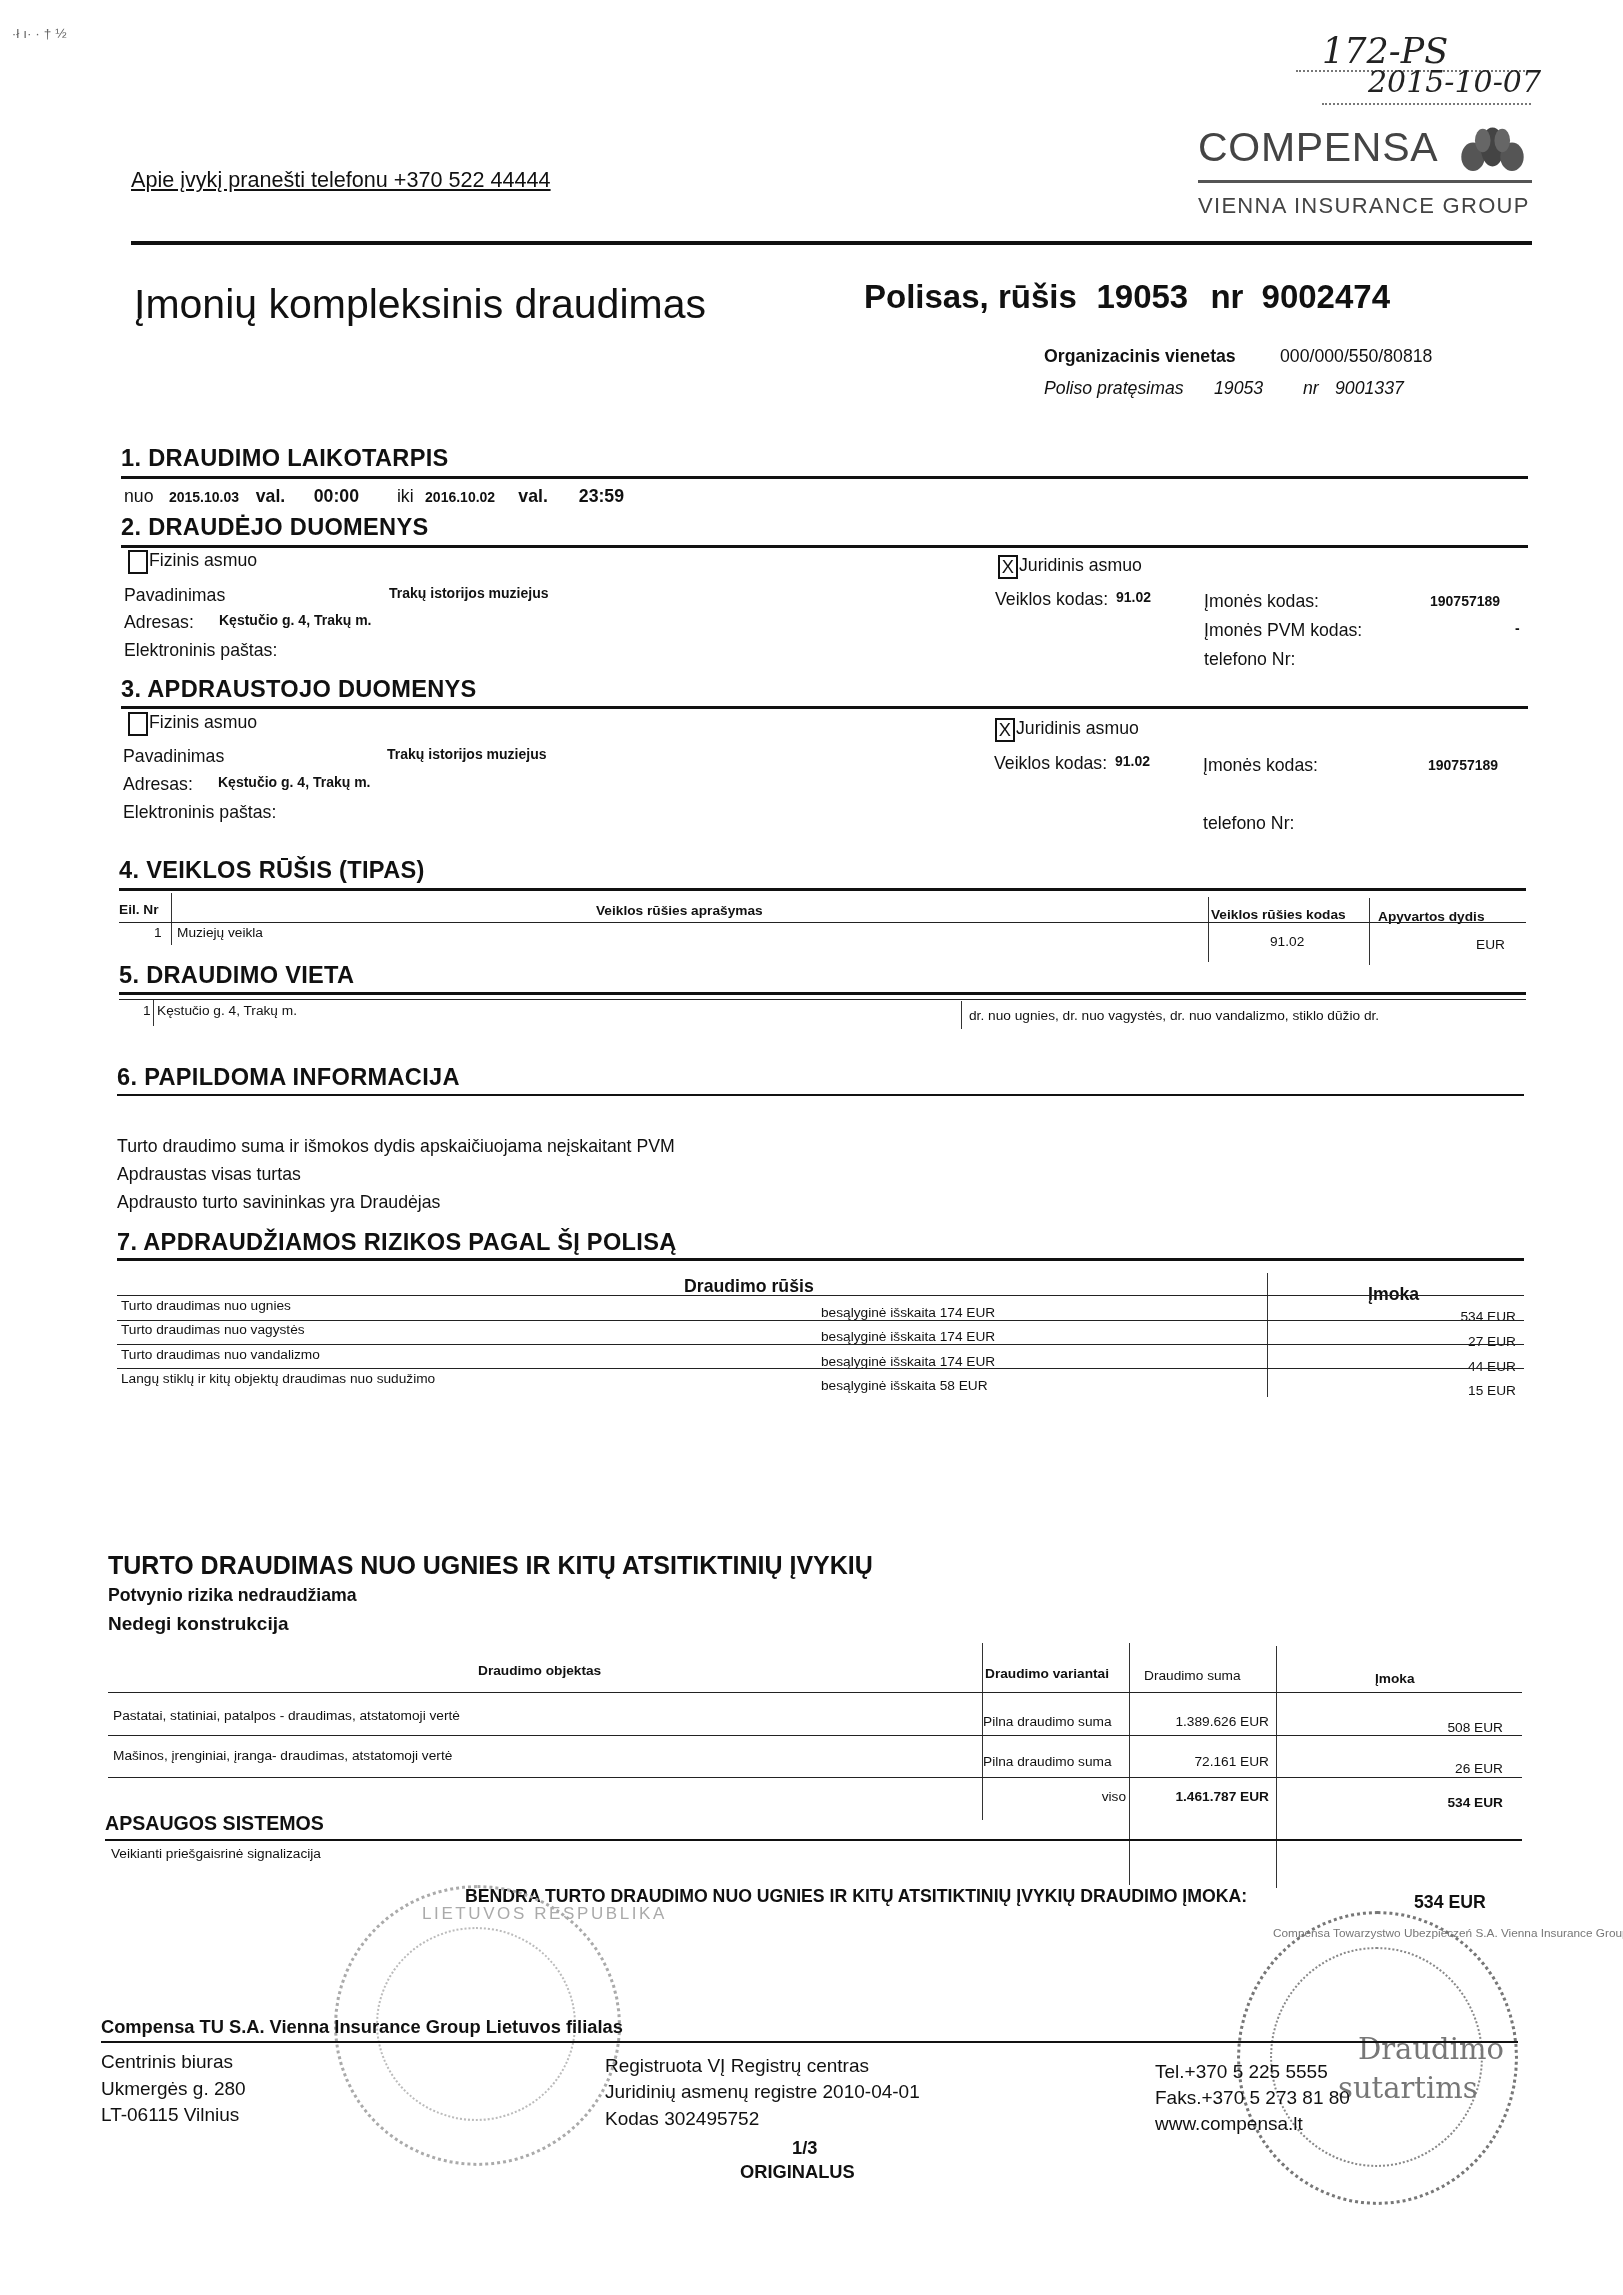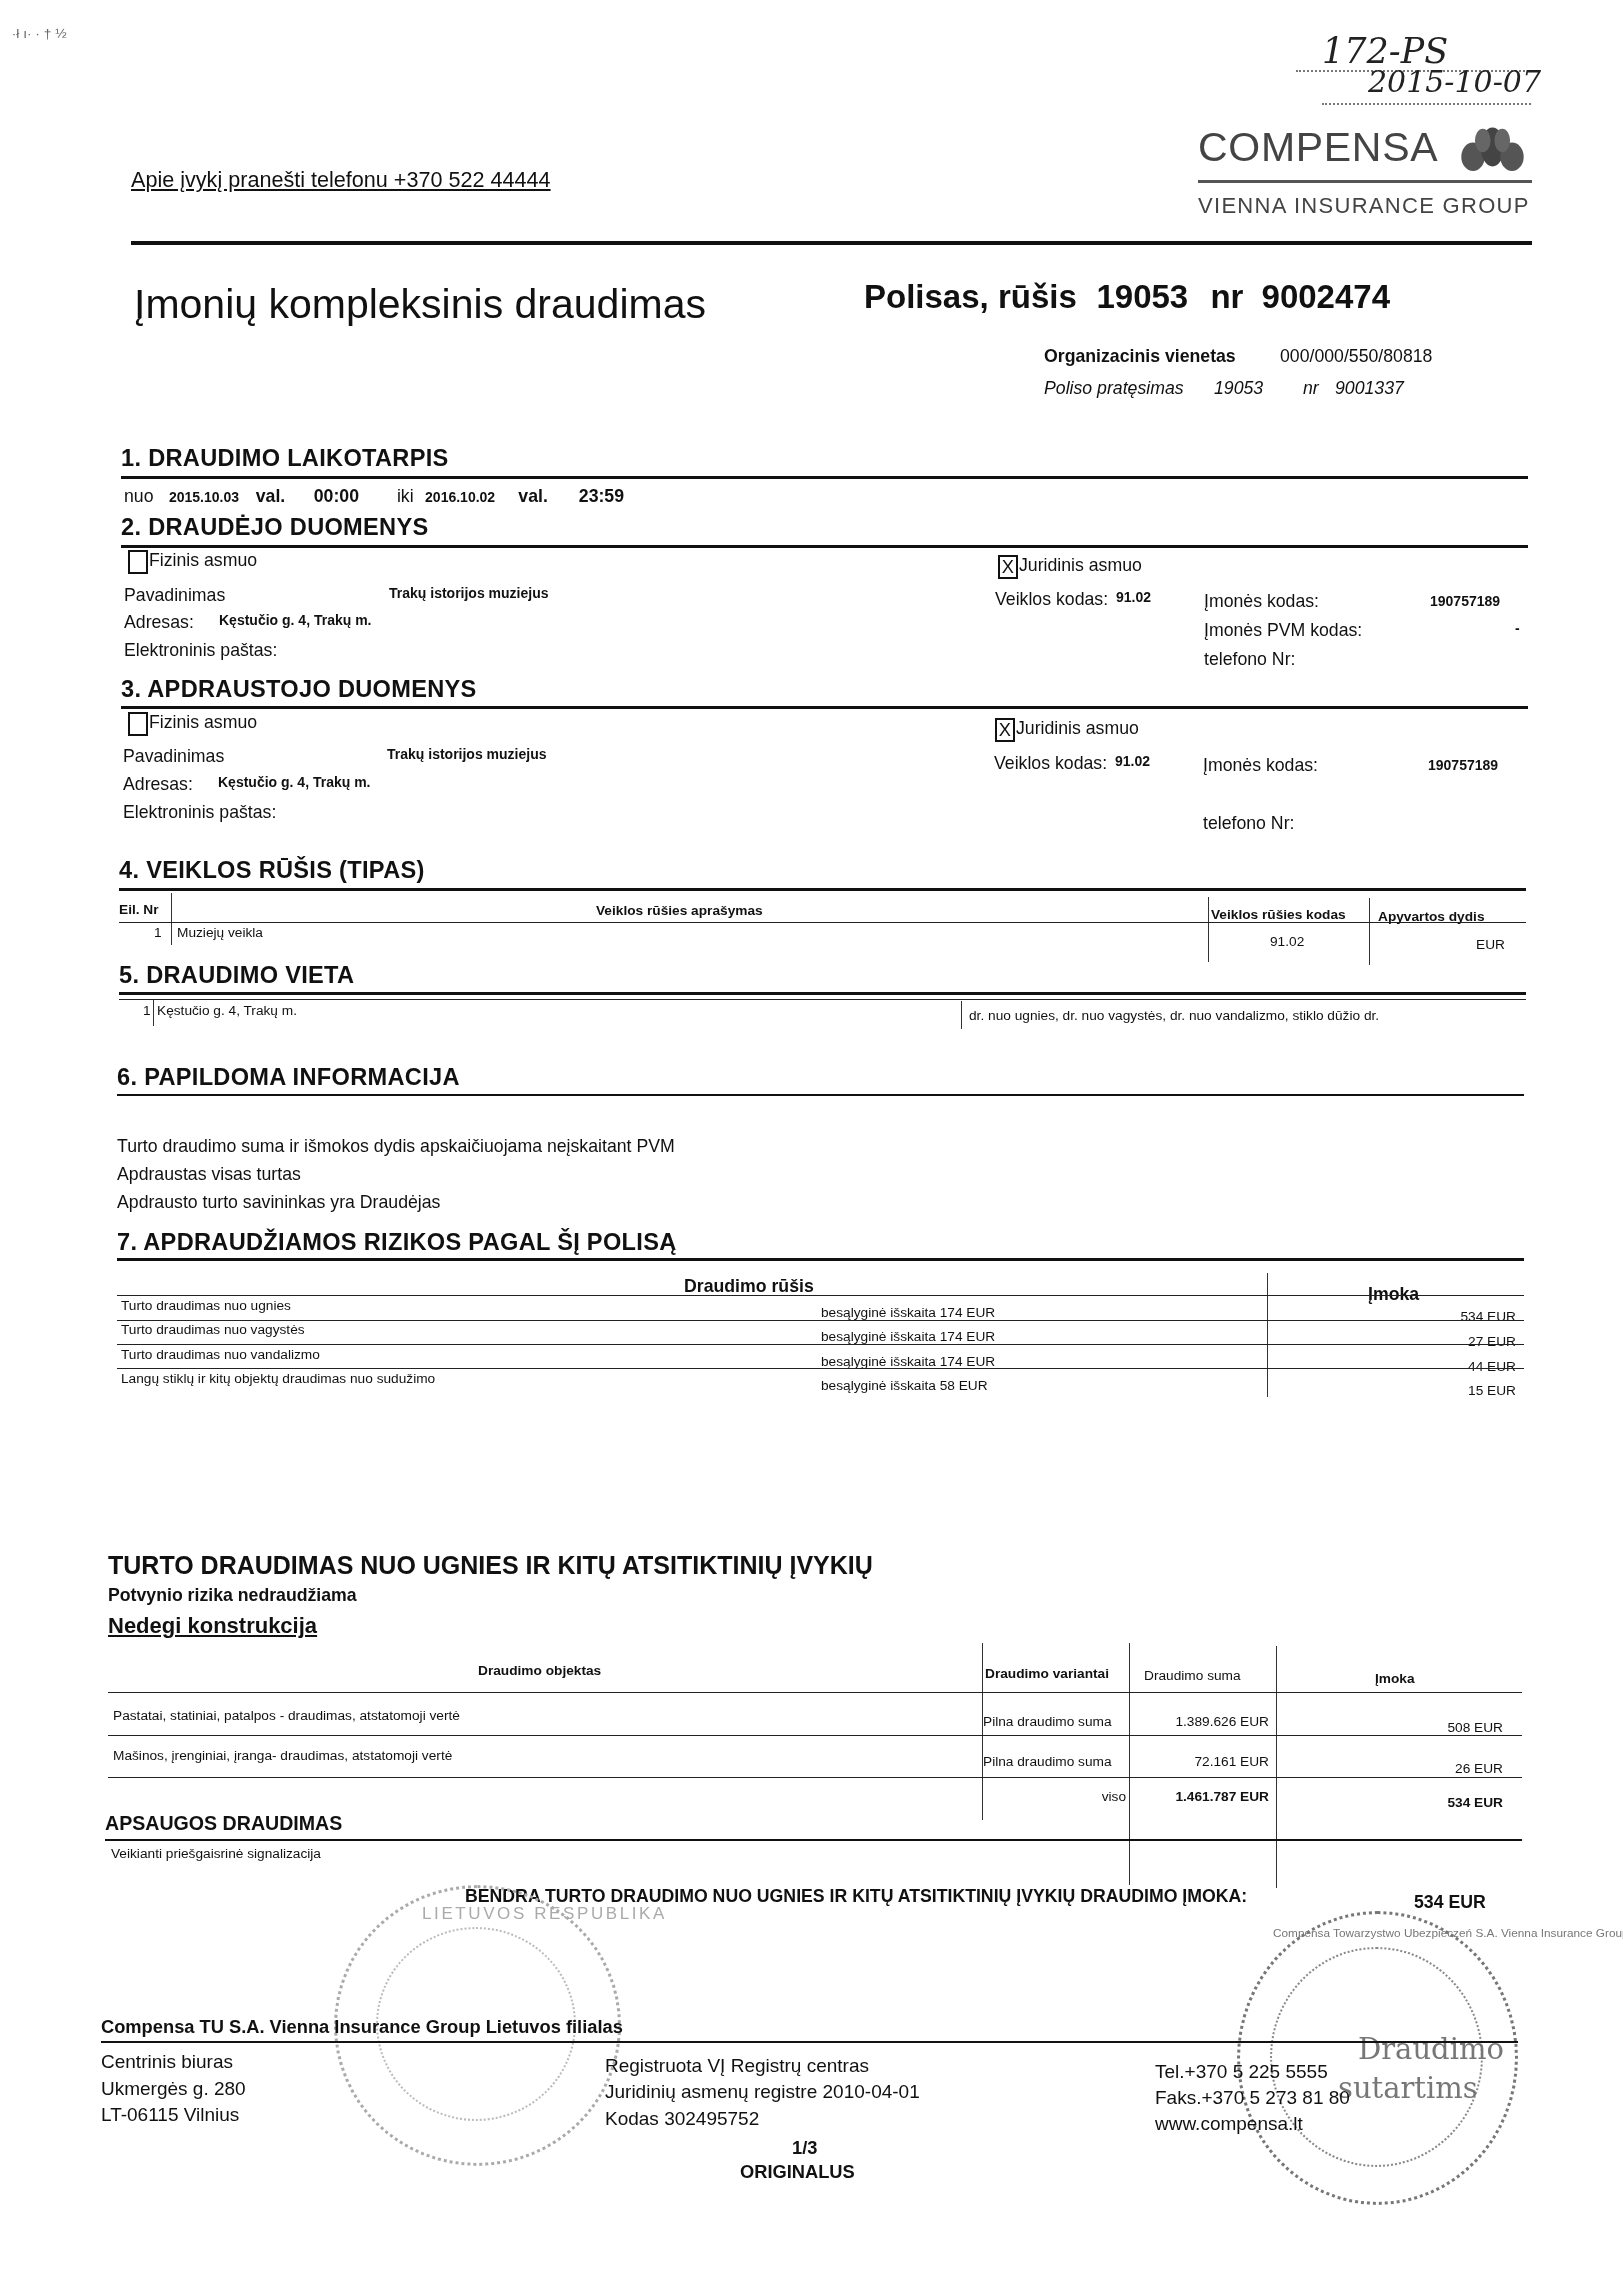--- a/index.html
+++ b/index.html
@@ -168,21 +168,21 @@
   <div class="abs small right" style="left:1388px;top:1359px;width:128px;">44 EUR</div>
   <div class="thin" style="left:117px;top:1368px;width:1407px;"></div>
 
   <div class="abs small" style="left:121px;top:1371px;">Langų stiklų ir kitų objektų draudimas nuo sudužimo</div>
   <div class="abs small" style="left:821px;top:1378px;">besąlyginė išskaita 58 EUR</div>
   <div class="abs small right" style="left:1388px;top:1383px;width:128px;">15 EUR</div>
 </div>
 
 <div class="abs" style="left:108px;top:1551px;font-size:25px;font-weight:bold;">TURTO DRAUDIMAS NUO UGNIES IR KITŲ ATSITIKTINIŲ ĮVYKIŲ</div>
 <div class="abs" style="left:108px;top:1585px;font-size:17.7px;font-weight:bold;">Potvynio rizika nedraudžiama</div>
-<div class="abs" style="left:108px;top:1613px;font-size:22px;font-weight:bold;text-decoration:underline;">Nedegi  konstrukcija</div>
+<div class="abs" style="left:108px;top:1613px;font-size:19px;font-weight:bold;">Nedegi  konstrukcija</div>
 
 <div>
   <div class="abs small" style="left:478px;top:1663px;font-weight:bold;">Draudimo objektas</div>
   <div class="vline" style="left:982px;top:1643px;height:177px;"></div>
   <div class="abs small" style="left:985px;top:1666px;font-weight:bold;">Draudimo variantai</div>
   <div class="vline" style="left:1129px;top:1643px;height:242px;"></div>
   <div class="abs small" style="left:1144px;top:1668px;font-weight:normal;">Draudimo suma</div>
   <div class="vline" style="left:1276px;top:1646px;height:242px;"></div>
   <div class="abs small" style="left:1375px;top:1671px;font-weight:bold;">Įmoka</div>
   <div class="thin" style="left:108px;top:1692px;width:1414px;"></div>
@@ -197,21 +197,21 @@
   <div class="abs small" style="left:983px;top:1754px;">Pilna draudimo suma</div>
   <div class="abs small right" style="left:1132px;top:1754px;width:137px;">72.161 EUR</div>
   <div class="abs small right" style="left:1375px;top:1761px;width:128px;">26 EUR</div>
   <div class="thin" style="left:108px;top:1777px;width:1414px;"></div>
 
   <div class="abs small right" style="left:1047px;top:1789px;width:79px;">viso</div>
   <div class="abs small right" style="left:1132px;top:1789px;width:137px;font-weight:bold;">1.461.787 EUR</div>
   <div class="abs small right" style="left:1375px;top:1795px;width:128px;font-weight:bold;">534 EUR</div>
 </div>
 
-<div class="abs" style="left:105px;top:1812px;font-size:19.6px;font-weight:bold;">APSAUGOS DRAUDIMAS</div>
+<div class="abs" style="left:105px;top:1812px;font-size:19.6px;font-weight:bold;">APSAUGOS SISTEMOS</div>
 <div class="rule" style="left:105px;top:1839px;width:1417px;height:2px;"></div>
 <div class="abs small" style="left:111px;top:1846px;">Veikianti priešgaisrinė signalizacija</div>
 
 <div class="abs" style="left:465px;top:1886px;font-size:17.7px;font-weight:bold;">BENDRA TURTO DRAUDIMO NUO UGNIES IR KITŲ ATSITIKTINIŲ ĮVYKIŲ DRAUDIMO ĮMOKA:</div>
 <div class="abs" style="left:1414px;top:1892px;font-size:17.7px;font-weight:bold;">534 EUR</div>
 
 <div class="stamp" style="left:334px;top:1885px;width:281px;height:275px;border-color:#aaa;">
   <div class="stamp" style="left:39px;top:39px;width:196px;height:190px;border-width:2px;border-color:#bbb;"></div>
   <div class="abs" style="left:85px;top:16.4px;font-size:17px;color:#aaa;letter-spacing:2.6px;">LIETUVOS RESPUBLIKA</div>
 </div>

